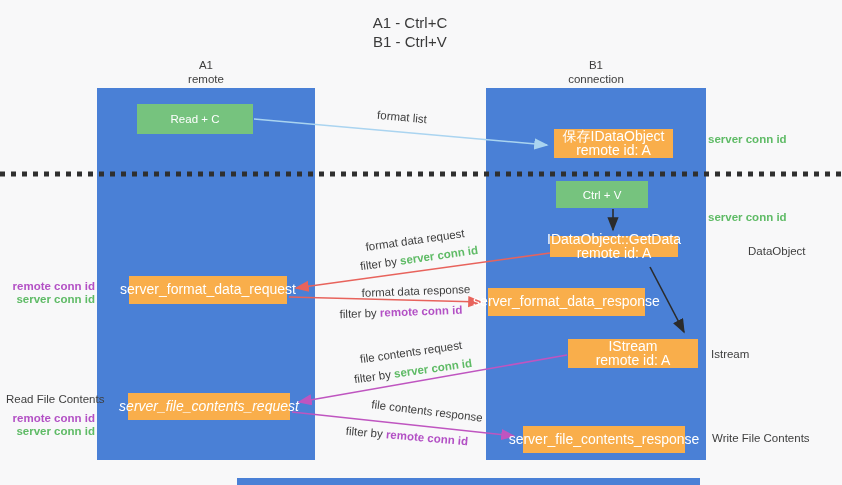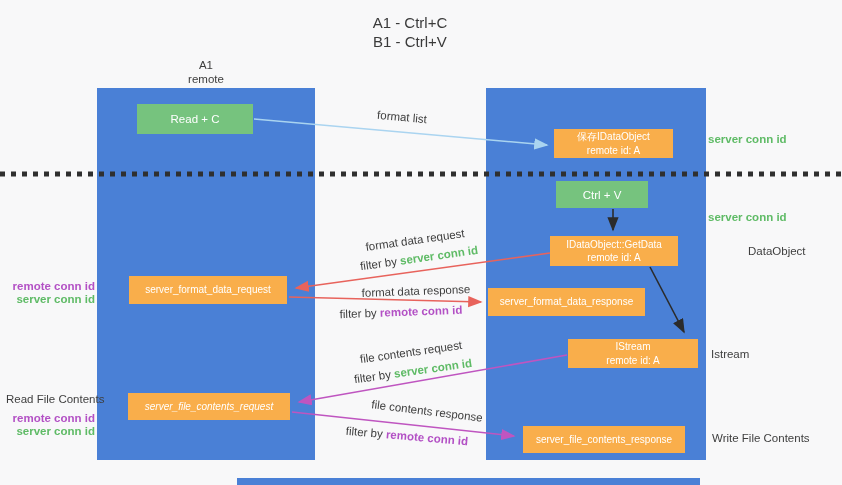--- a/index.html
+++ b/index.html
@@ -7,21 +7,21 @@
     position:relative;width:842px;height:485px;background:#f8f8f9;
     font-family:"Liberation Sans",sans-serif;overflow:hidden;
   }
   .lane{position:absolute;top:88px;height:372px;background:#4a80d6;}
   .lane-head{position:absolute;text-align:center;font-size:11.5px;color:#3d3d3d;line-height:14px;}
   .title{position:absolute;left:0;top:13px;width:820px;text-align:center;
     font-size:15px;color:#3a3a3a;line-height:19px;}
   .node{position:absolute;display:flex;flex-direction:column;align-items:center;
     justify-content:center;color:#fff;text-align:center;white-space:nowrap;}
   .green-node{background:#76c37e;font-size:11.5px;}
-  .orange-node{background:#f9ae4b;font-size:10px;line-height:13.5px;}
+  .orange-node{background:#f9ae4b;font-size:14px;line-height:13.5px;}
   .lbl{position:absolute;font-size:11.5px;color:#3e3e3e;white-space:nowrap;}
   .lbl.right-al{text-align:right;}
   .mid{position:absolute;font-size:11.5px;color:#3e3e3e;white-space:nowrap;}
   .green-t{color:#5fbb66;font-weight:bold;}
   .purple-t{color:#b351c5;font-weight:bold;}
   .svg-layer{position:absolute;left:0;top:0;}
   .bottom-strip{position:absolute;left:237px;top:478px;width:463px;height:7px;background:#4a80d6;}
 </style>
 </head>
 <body>
@@ -29,20 +29,24 @@
 <div class="canvas">
 
   <div class="title">
     <div>A1 - Ctrl+C</div>
     <div>B1 - Ctrl+V</div>
   </div>
 
   <div class="lane-head" style="left:97px;top:58px;width:218px;">
     <div>A1</div>
     <div>remote</div>
+  </div>
+  <div class="lane-head" style="left:486px;top:58px;width:220px;">
+    <div>B1</div>
+    <div>connection</div>
   </div>
 
   <div class="lane" style="left:97px;width:218px;"></div>
   <div class="lane" style="left:486px;width:220px;"></div>
 
   <svg class="svg-layer" width="842" height="485">
     <defs>
       <marker id="mBlue" markerWidth="10" markerHeight="8" refX="8" refY="3.5" orient="auto">
         <path d="M0,0 L9,3.5 L0,7 z" fill="#aad4f0"></path>
       </marker>
@@ -76,21 +80,21 @@
     <span>server_file_contents_request</span>
   </div>
 
   <div class="node orange-node" style="left:554px;top:129px;width:119px;height:29px;">
     <span>保存IDataObject</span>
     <span>remote id: A</span>
   </div>
   <div class="node green-node" style="left:556px;top:181px;width:92px;height:27px;">
     <span>Ctrl + V</span>
   </div>
-  <div class="node orange-node" style="left:550px;top:236px;width:128px;height:30px;">
+  <div class="node orange-node" style="left:550px;top:236px;width:128px;height:21px;">
     <span>IDataObject::GetData</span>
     <span>remote id: A</span>
   </div>
   <div class="node orange-node" style="left:568px;top:339px;width:130px;height:29px;">
     <span>IStream</span>
     <span>remote id: A</span>
   </div>
   <div class="node orange-node" style="left:488px;top:288px;width:157px;height:28px;text-align:center;">
     <span>server_format_data_response</span>
   </div>

